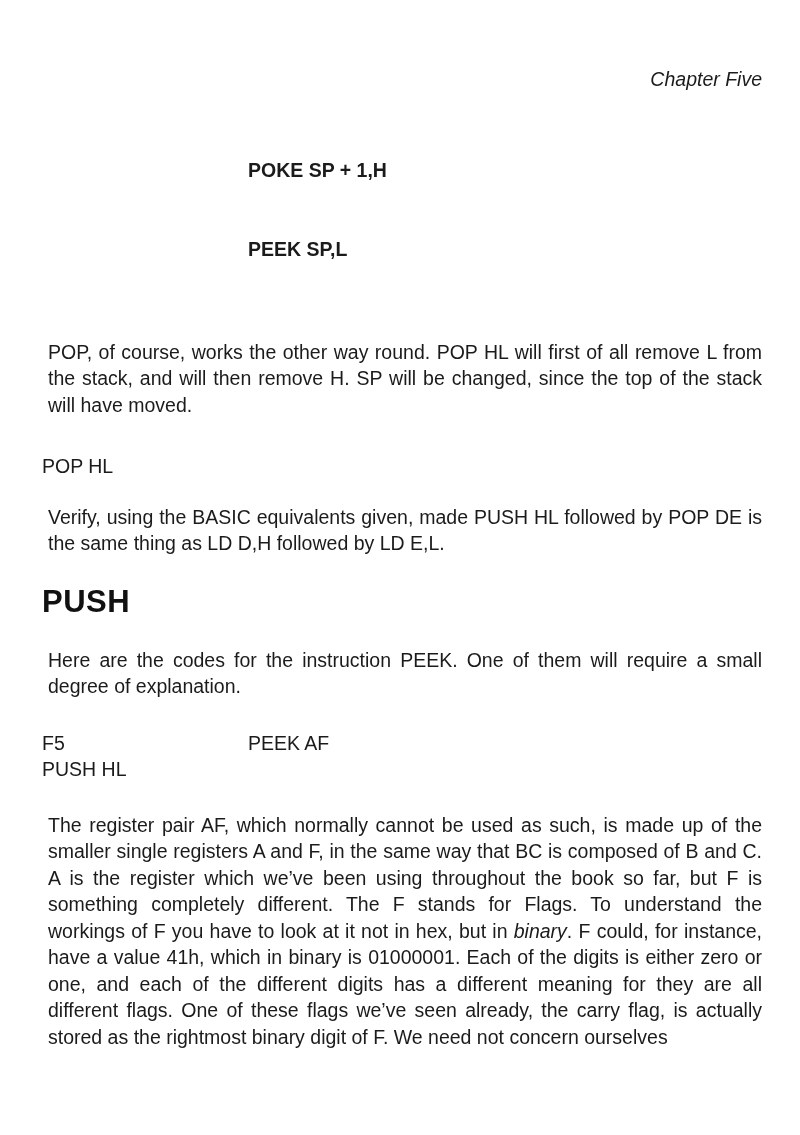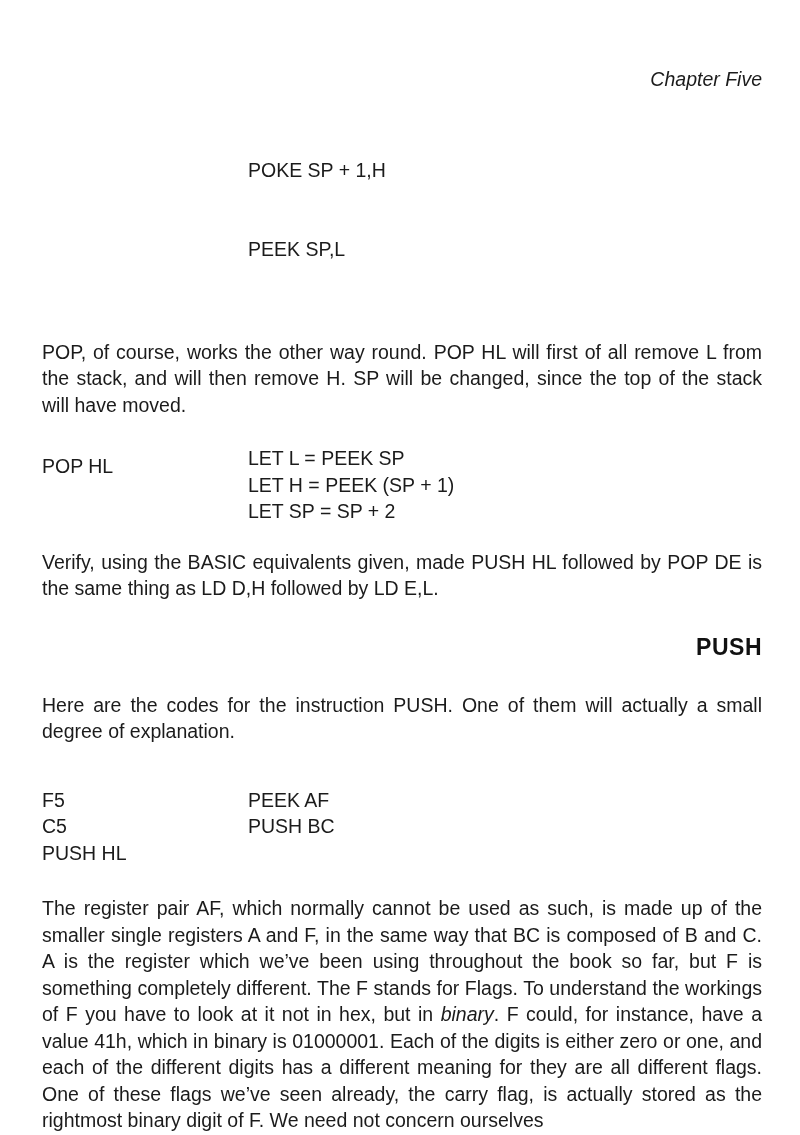--- a/index.html
+++ b/index.html
@@ -22,46 +22,45 @@
   }
   .chapter-header {
     text-align: right;
     font-style: italic;
     margin: 0;
   }
   .code-block {
     margin: 11px 0 0 206px;
     white-space: pre;
   }
-  .code-line { white-space: pre; }
+  .code-line { white-space: pre; font-weight: bold; }
   p.body-para {
-    margin: 23px 0 0 0;
+    margin: 23px 0 0 6px;
     text-align: justify;
   }
   p.body-para.verify { margin-top: 24px; }
   p.body-para.codes { margin-top: 27px; }
   p.body-para.flags { margin-top: 29px; }
   .two-col {
     display: grid;
     grid-template-columns: 206px 1fr;
     margin-top: 27px;
     align-items: start;
   }
   .col-label { white-space: pre; margin-top: 8px; }
   h1.section-heading {
     margin: 27px 0 0 0;
-    font-size: 23px;
+    font-size: 31px;
     line-height: 36px;
     font-weight: bold;
     letter-spacing: 0.5px;
     color: #111111;
-    text-align: right;
   }
   .opcode-table {
-    margin-top: 42px;
+    margin-top: 30px;
   }
   .opcode-row {
     display: grid;
     grid-template-columns: 206px 1fr;
   }
   .italic { font-style: italic; }
 </style>
 </head>
 <body>
 
@@ -71,41 +70,32 @@
 
   <div class="code-block">
     <div class="code-line">POKE SP + 1,H</div>
     <div class="code-line">PEEK SP,L</div>
   </div>
 
   <p class="body-para">POP, of course, works the other way round. POP HL will first of all remove L from the stack, and will then remove H. SP will be changed, since the top of the stack will have moved.</p>
 
   <div class="two-col">
     <div class="col-label">POP HL</div>
-    <div class="col-code">
-      <div class="code-line">LET L = PEEK SP</div>
-      <div class="code-line">LET H = PEEK (SP + 1)</div>
-      <div class="code-line">LET SP = SP + 2</div>
-    </div>
   </div>
 
   <p class="body-para verify">Verify, using the BASIC equivalents given, made PUSH HL followed by POP DE is the same thing as LD D,H followed by LD E,L.</p>
 
   <h1 class="section-heading">PUSH</h1>
 
-  <p class="body-para codes">Here are the codes for the instruction PUSH. One of them will actually a small degree of explanation.</p>
+  <p class="body-para codes">Here are the codes for the instruction PEEK. One of them will require a small degree of explanation.</p>
 
   <div class="opcode-table">
     <div class="opcode-row">
       <span>F5</span>
       <span>PEEK AF</span>
-    </div>
-    <div class="opcode-row">
-      <span>C5</span>
-      <span>PUSH BC</span>
     </div>
     <div class="opcode-row">
     </div>
     <div class="opcode-row">
       <span>PUSH HL</span>
     </div>
   </div>
 
   <p class="body-para flags"><span>The register pair AF, which normally cannot be used as such, is made up of the smaller single registers A and F, in the same way that BC is composed of B and C. A is the register which we’ve been using throughout the book so far, but F is something completely different. The F stands for Flags. To understand the workings of F you have to look at it not in hex, but in </span><span class="italic">binary</span><span>. F could, for instance, have a value 41h, which in binary is 01000001. Each of the digits is either zero or one, and each of the different digits has a different meaning for they are all different flags. One of these flags we’ve seen already, the carry flag, is actually stored as the rightmost binary digit of F. We need not concern ourselves</span></p>
 

